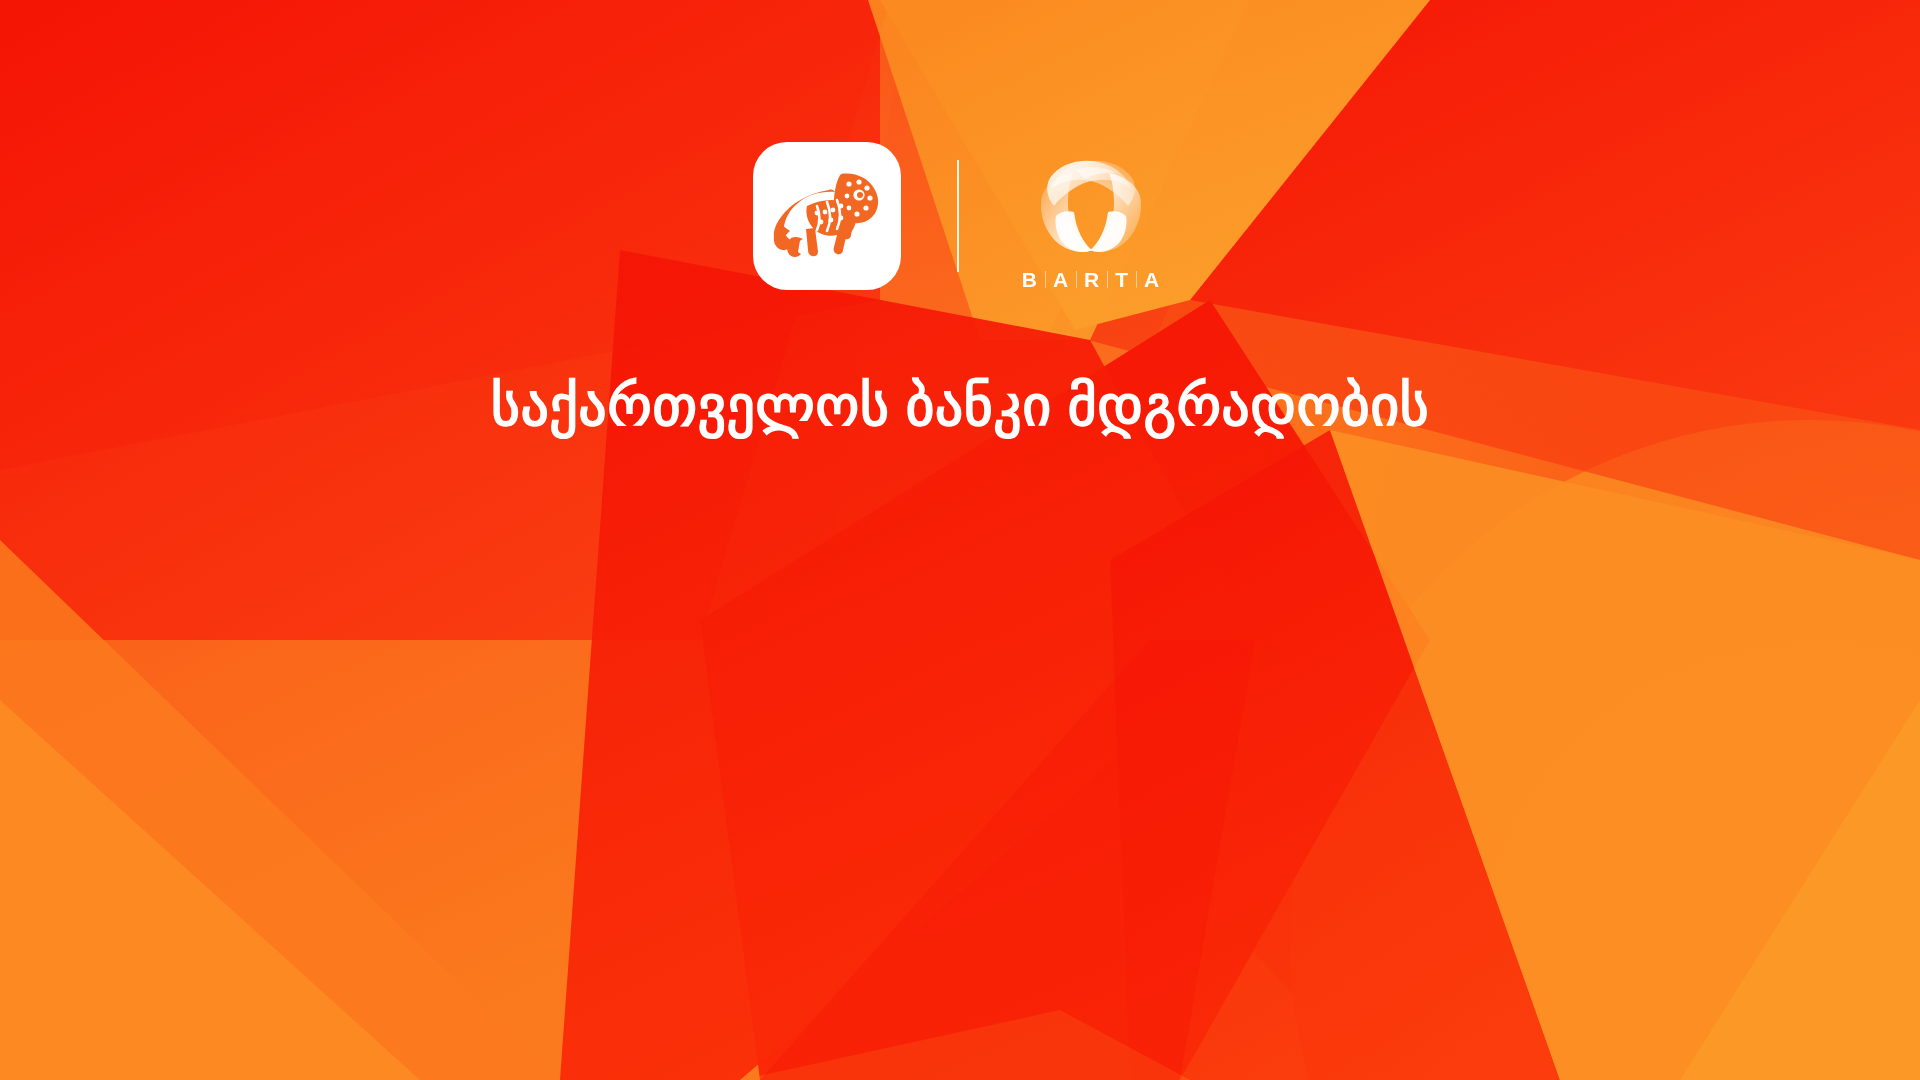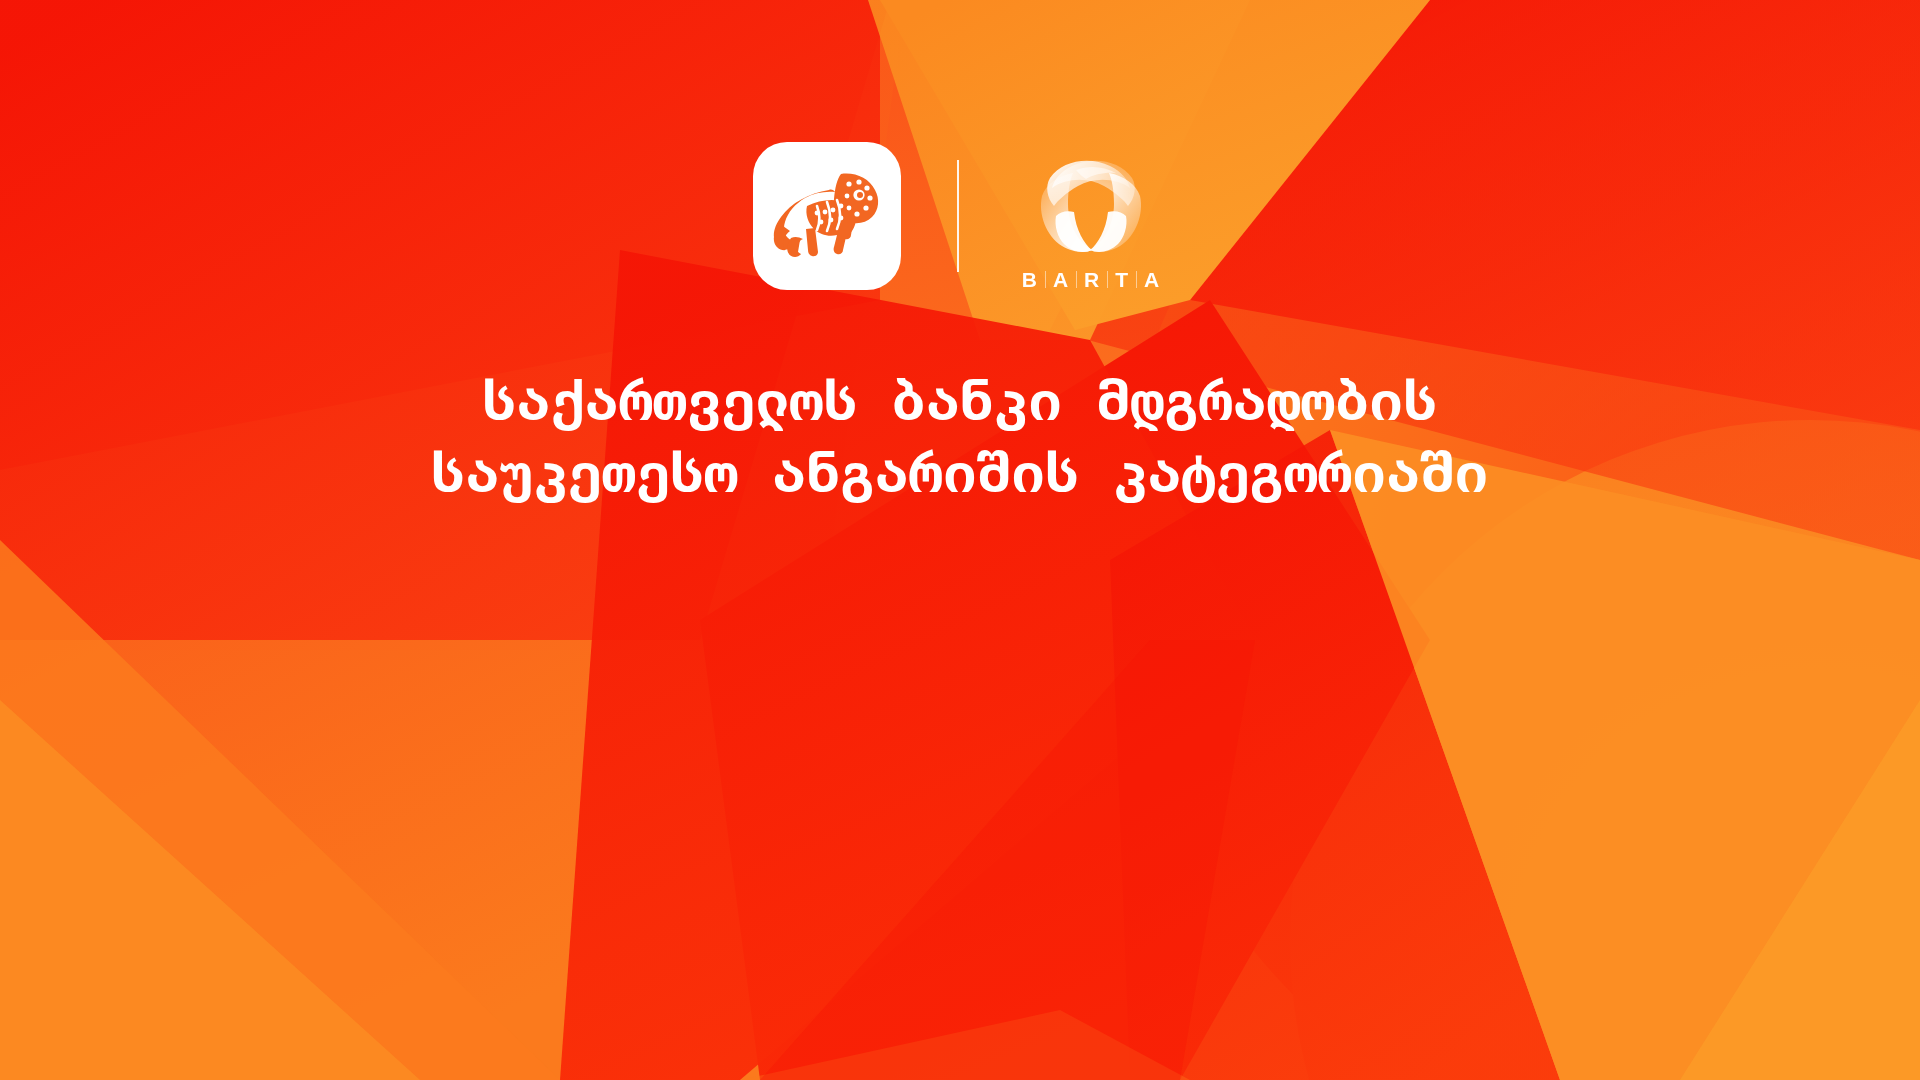--- a/index.html
+++ b/index.html
@@ -98,21 +98,21 @@
     right: 0;
     top: 370px;
     z-index: 6;
     text-align: center;
     padding: 0 90px;
     box-sizing: border-box;
   }
   #headline .hl-line {
     display: block;
     color: #ffffff;
-    font-family: Liberation Mono, monospace;
+    font-family: Liberation Sans, sans-serif;
     font-weight: 700;
     font-size: 56px;
     line-height: 1.285;
     letter-spacing: 0.4px;
     white-space: nowrap;
   }
 </style>
 </head>
 <body>
 
@@ -312,16 +312,15 @@
         <span class="barta-sep"></span>
         <span class="barta-letter">T</span>
         <span class="barta-sep"></span>
         <span class="barta-letter">A</span>
       </div>
     </div>
   </div>
 
   <div id="headline">
     <span class="hl-line">საქართველოს ბანკი მდგრადობის</span>
-    <span class="hl-line">საუკეთესო ანგარიშის კატეგორიაში</span>
   </div>
 
 </div>
 
 </body></html>

